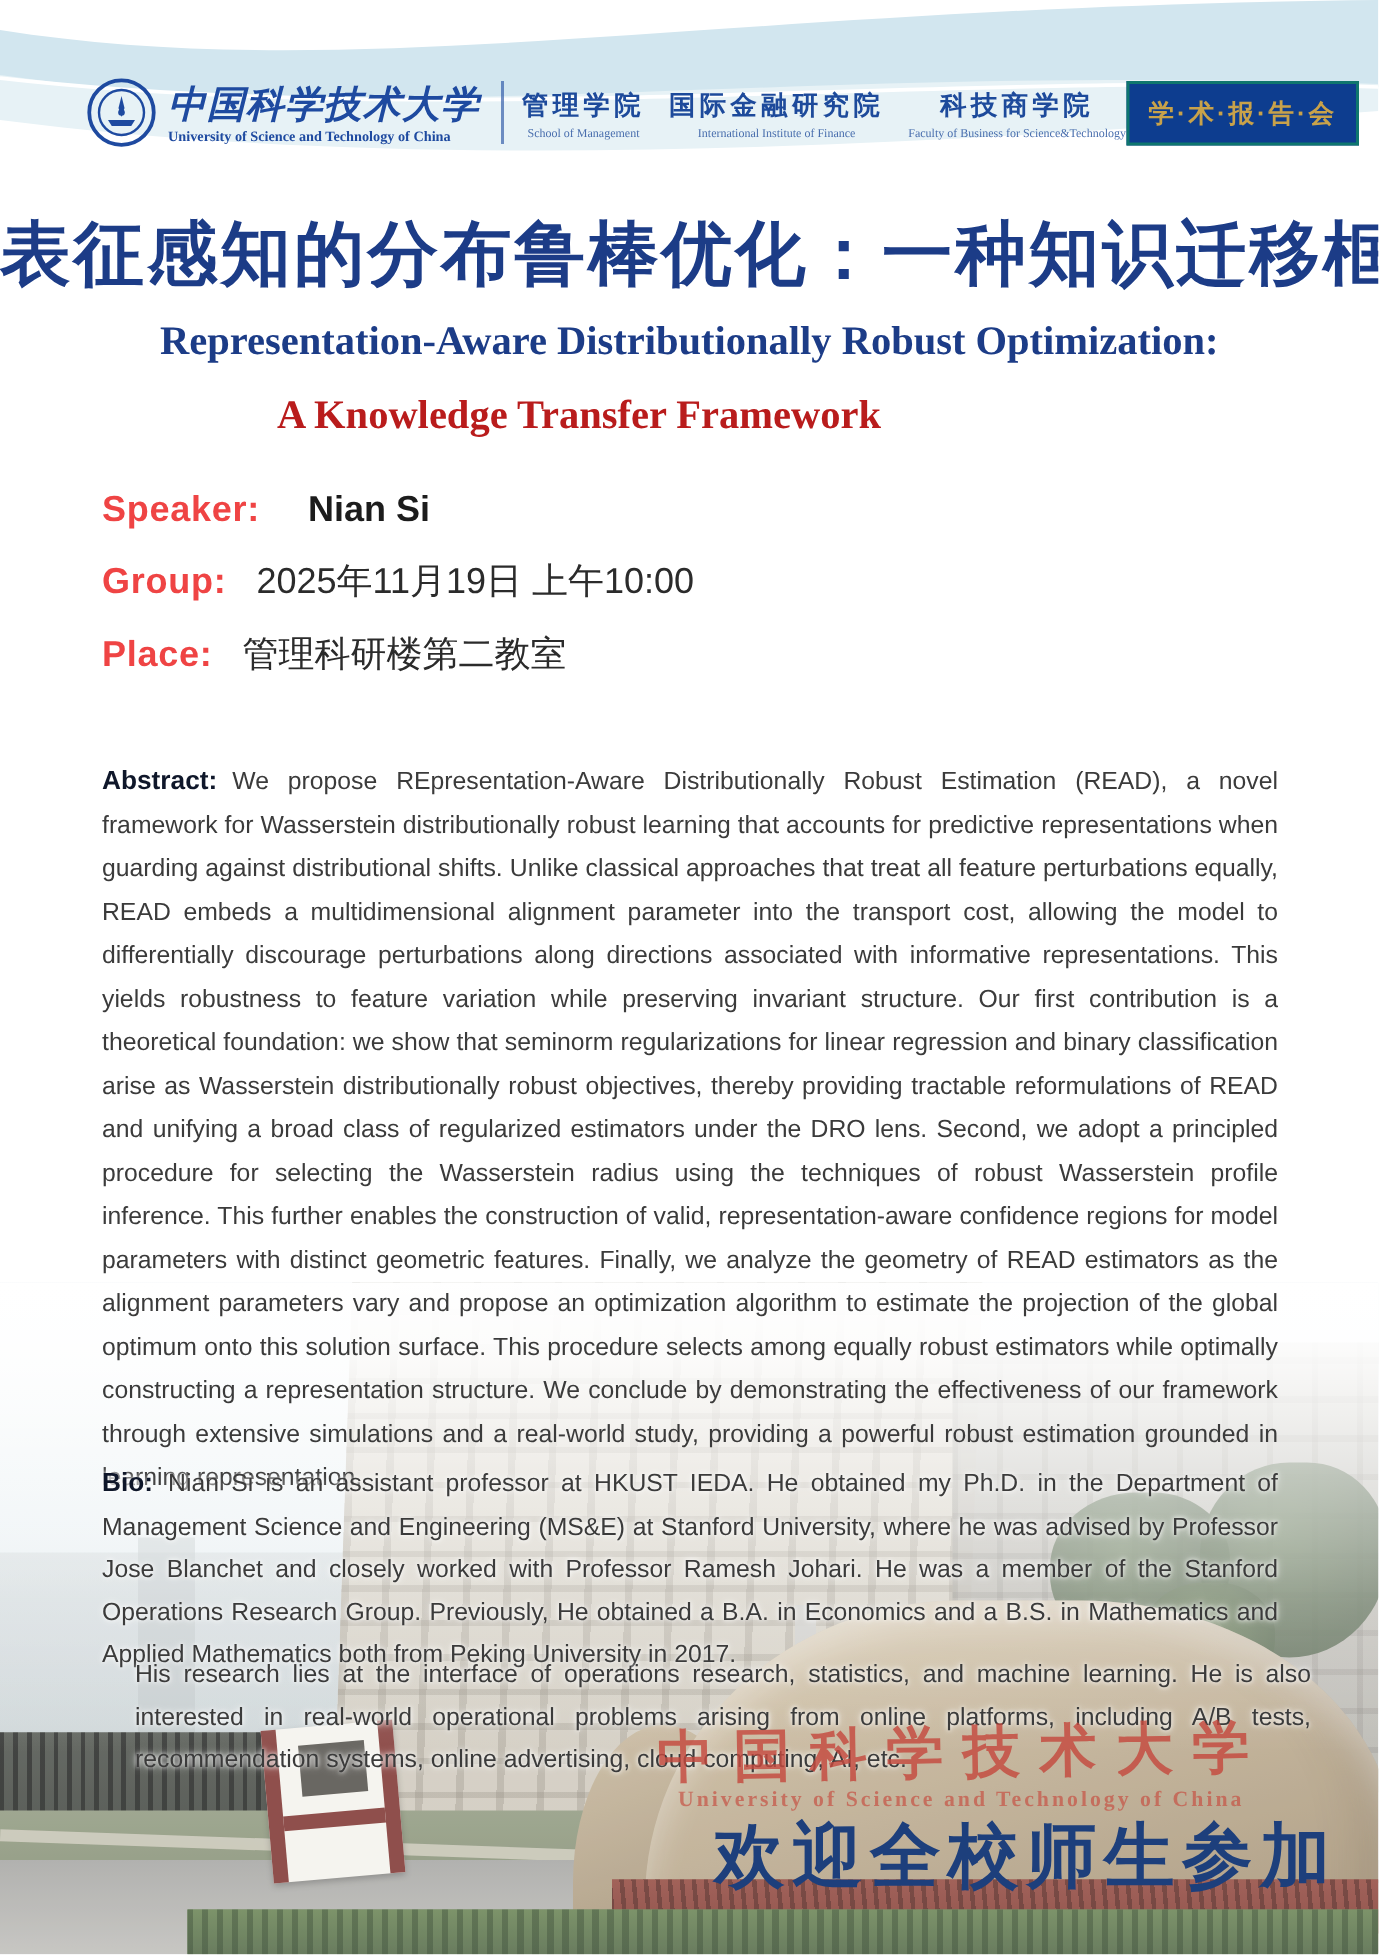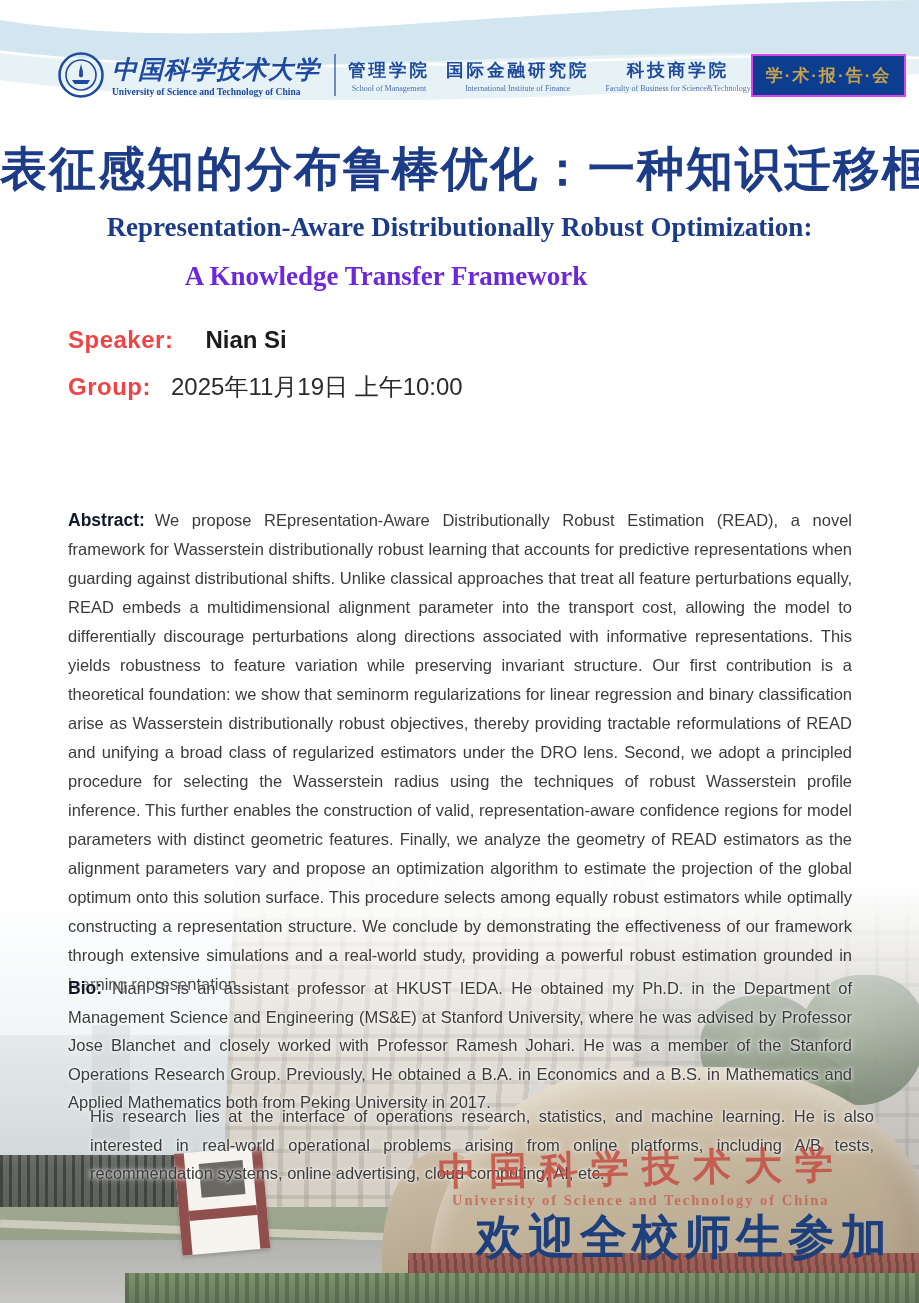--- a/index.html
+++ b/index.html
@@ -13,26 +13,26 @@
   .header { position:absolute; top:46px; left:58px; right:52px; height:58px; display:flex; align-items:center; }
   .logo-wrap { width:46px; height:46px; flex:0 0 auto; }
   .univ-block { margin-left:8px; flex:0 0 auto; }
   .univ-cn { font-family:"Liberation Serif", serif; font-weight:bold; font-style:italic; font-size:25px; color:#1e4aa0; letter-spacing:1px; white-space:nowrap; }
   .univ-en { font-family:"Liberation Serif", serif; font-weight:bold; font-size:9.5px; color:#1e4aa0; white-space:nowrap; margin-top:1px; }
   .hdr-divider { width:2px; height:42px; background:#2a55a5; opacity:.65; margin:0 12px 0 14px; flex:0 0 auto; }
   .depts { display:flex; gap:16px; align-items:center; flex:0 0 auto; }
   .dept { text-align:center; }
   .dept-cn { font-family:"Liberation Serif", serif; font-weight:bold; font-size:17.5px; color:#1d4a9b; letter-spacing:3px; white-space:nowrap; }
   .dept-en { font-family:"Liberation Serif", serif; font-size:8px; color:#4a6fae; white-space:nowrap; margin-top:2px; }
-  .badge { margin-left:auto; background:#0d3d8f; border:2px solid #d946ef; color:#c8a24a; font-size:17px; font-weight:bold; letter-spacing:2px; padding:8px 13px; white-space:nowrap; }
+  .badge { margin-left:auto; background:#0d3d8f; border:2px solid #0f766e; color:#c8a24a; font-size:17px; font-weight:bold; letter-spacing:2px; padding:8px 13px; white-space:nowrap; }
 
   
   .title-cn { position:absolute; top:138px; left:0; width:840px; text-align:center; font-family:"Liberation Serif", serif; font-weight:bold; font-size:47px; color:#1c3c87; letter-spacing:2px; white-space:nowrap; }
   .title-en1 { position:absolute; top:212px; left:0; width:919px; text-align:center; font-family:"Liberation Serif", serif; font-weight:bold; font-size:27px; color:#1c3c87; }
-  .title-en2 { position:absolute; top:261px; left:0; width:772px; text-align:center; font-family:"Liberation Serif", serif; font-weight:bold; font-size:27px; color:#6d28d9; }
+  .title-en2 { position:absolute; top:261px; left:0; width:772px; text-align:center; font-family:"Liberation Serif", serif; font-weight:bold; font-size:27px; color:#b91c1c; }
 
   
   .info { position:absolute; top:326px; left:68px; }
   .info-row { margin-bottom:17px; font-size:24px; color:#2b2b2b; }
   .info-label { font-weight:bold; color:#ef4444; letter-spacing:.5px; }
   .info-value { margin-left:20px; }
   .info-value.speaker { font-weight:bold; color:#1c1c1c; margin-left:32px; }
 
   
   .para { position:absolute; left:68px; width:784px; text-align:justify; font-size:16.5px; line-height:29px; color:#3b3b3b; z-index:5; }
@@ -130,20 +130,23 @@
   <div class="title-en1">Representation-Aware Distributionally Robust Optimization:</div>
   <div class="title-en2">A Knowledge Transfer Framework</div>
 
   <div class="info">
     <div class="info-row">
       <span class="info-label">Speaker:</span><span class="info-value speaker">Nian Si</span>
     </div>
     <div class="info-row">
       <span class="info-label">Group:</span><span class="info-value">2025年11月19日  上午10:00</span>
     </div>
+    <div class="info-row">
+      <span class="info-label">Place:</span><span class="info-value">管理科研楼第二教室</span>
+    </div>
   </div>
 
   <p class="para abstract"><span class="plabel">Abstract:</span><span>We propose REpresentation-Aware Distributionally Robust Estimation (READ), a novel framework for Wasserstein distributionally robust learning that accounts for predictive representations when guarding against distributional shifts. Unlike classical approaches that treat all feature perturbations equally, READ embeds a multidimensional alignment parameter into the transport cost, allowing the model to differentially discourage perturbations along directions associated with informative representations. This yields robustness to feature variation while preserving invariant structure. Our first contribution is a theoretical foundation: we show that seminorm regularizations for linear regression and binary classification arise as Wasserstein distributionally robust objectives, thereby providing tractable reformulations of READ and unifying a broad class of regularized estimators under the DRO lens. Second, we adopt a principled procedure for selecting the Wasserstein radius using the techniques of robust Wasserstein profile inference. This further enables the construction of valid, representation-aware confidence regions for model parameters with distinct geometric features. Finally, we analyze the geometry of READ estimators as the alignment parameters vary and propose an optimization algorithm to estimate the projection of the global optimum onto this solution surface. This procedure selects among equally robust estimators while optimally constructing a representation structure. We conclude by demonstrating the effectiveness of our framework through extensive simulations and a real-world study, providing a powerful robust estimation grounded in learning representation.</span></p>
 
   <p class="para bio1"><span class="plabel">Bio:</span><span>Nian Si is an assistant professor at HKUST IEDA. He obtained my Ph.D. in the Department of Management Science and Engineering (MS&amp;E) at Stanford University, where he was advised by Professor Jose Blanchet and closely worked with Professor Ramesh Johari. He was a member of the Stanford Operations Research Group. Previously, He obtained a B.A. in Economics and a B.S. in Mathematics and Applied Mathematics both from Peking University in 2017.</span></p>
   <p class="para bio2"><span>His research lies at the interface of operations research, statistics, and machine learning. He is also interested in real-world operational problems arising from online platforms, including A/B tests, recommendation systems, online advertising, cloud computing, AI, etc.</span></p>
 
   <div class="photo">
     <div class="bld-distant"></div>
     <div class="bld-tower"></div>

